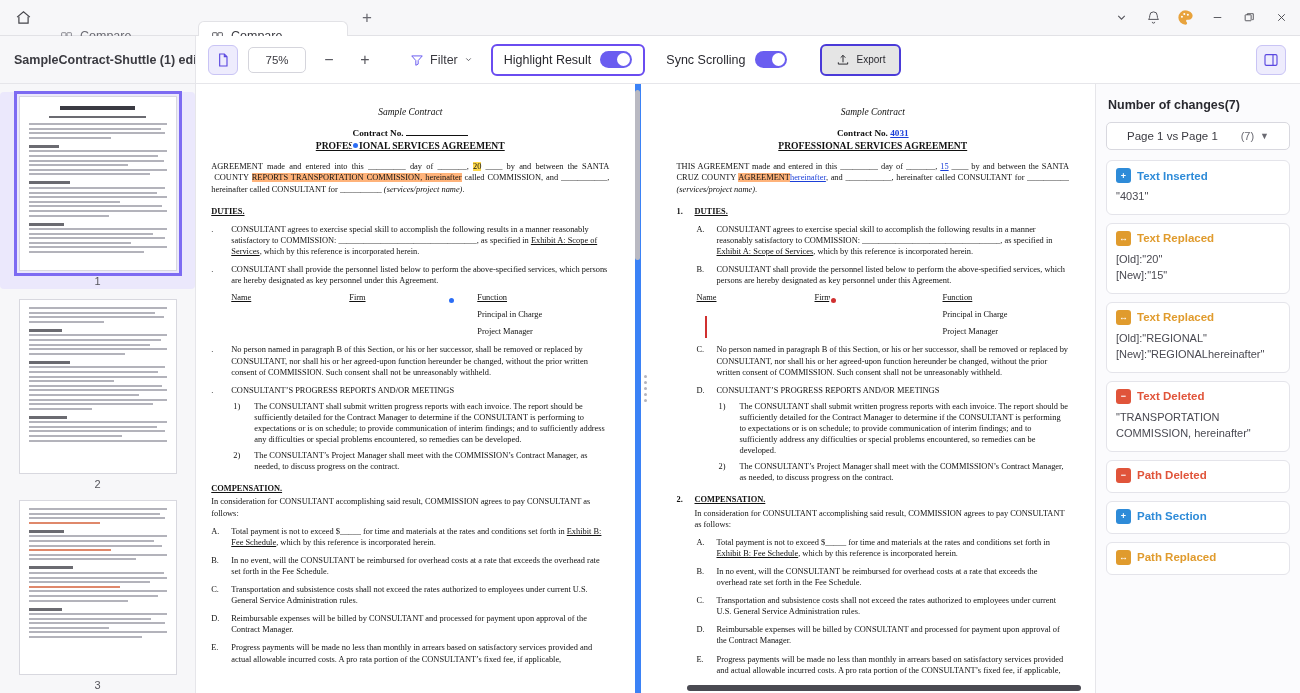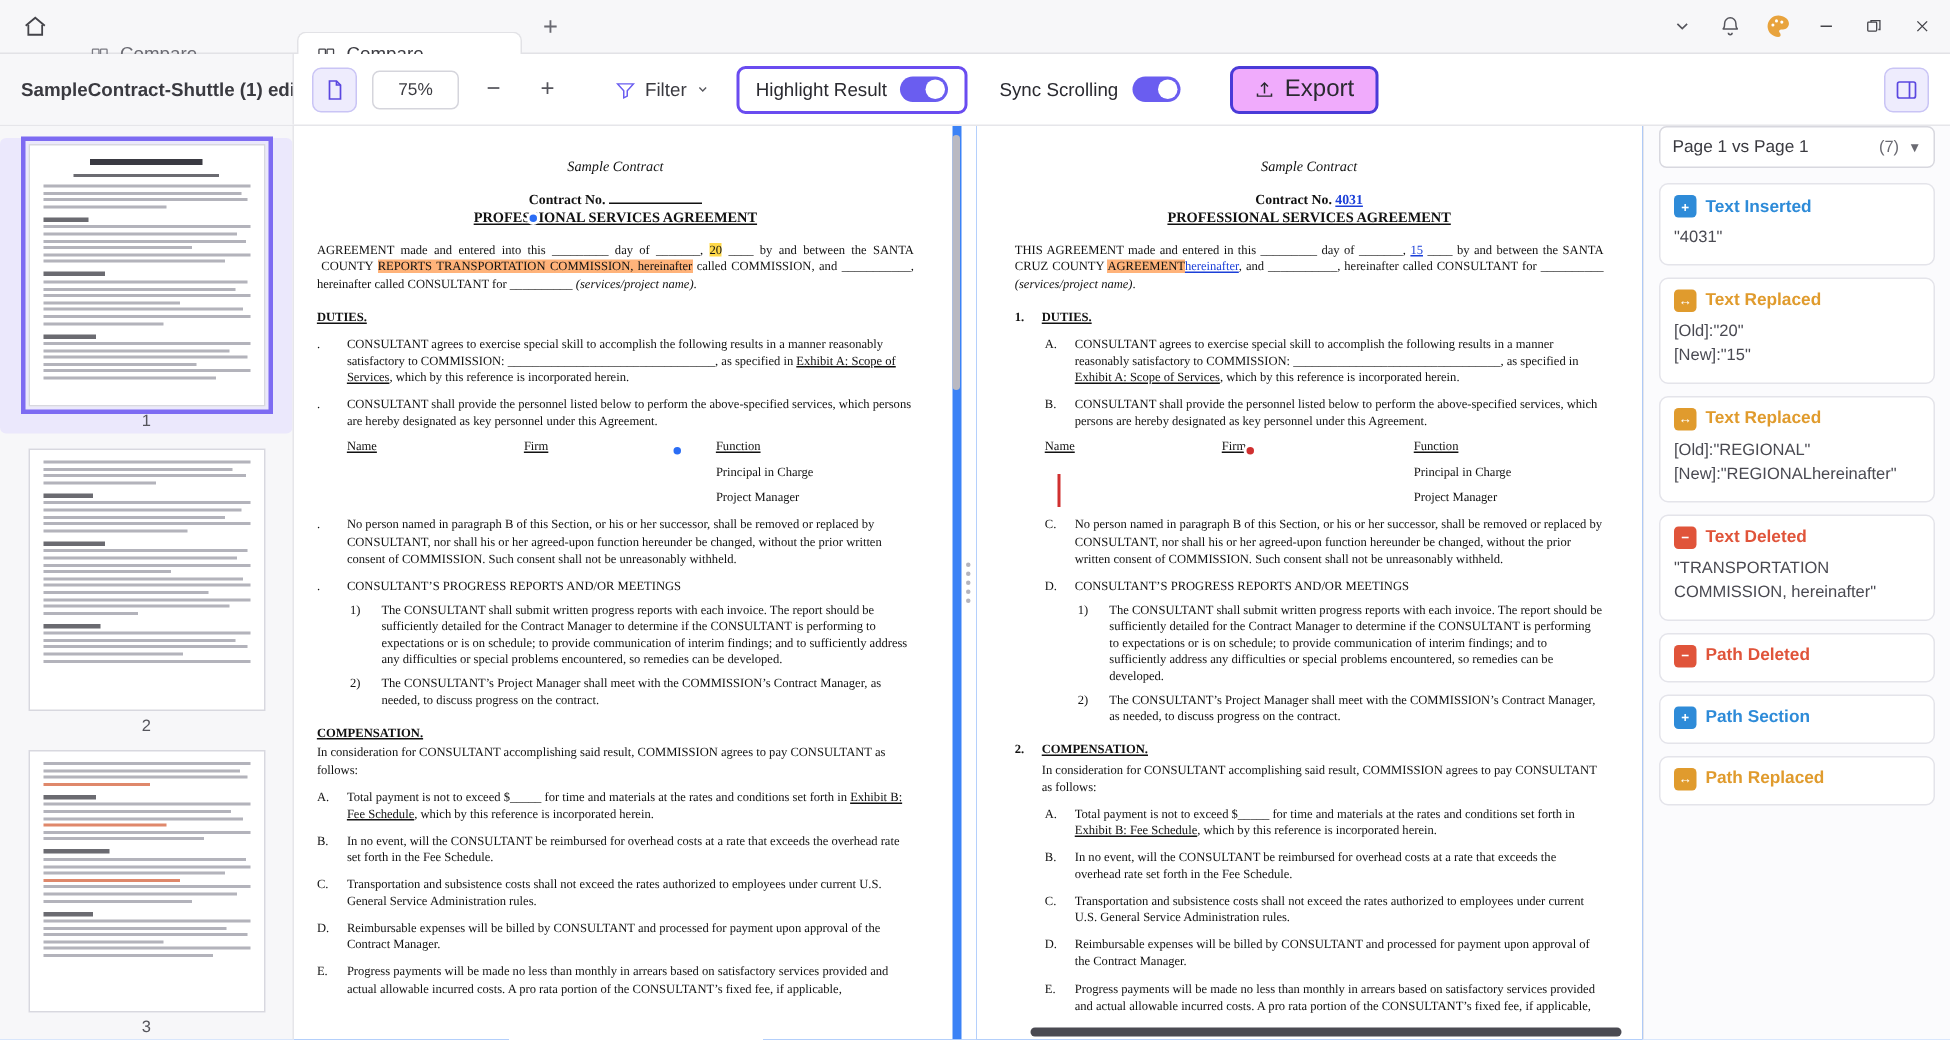--- a/index.html
+++ b/index.html
@@ -90,22 +90,22 @@
   .switch {
     width: 32px; height: 17px; border-radius: 9px; background: #6a5df0;
     position: relative; flex: none;
   }
   .switch::after {
     content: ""; position: absolute; top: 2px; right: 2px;
     width: 13px; height: 13px; border-radius: 50%; background: #fff;
   }
   .export-btn {
     height: 32px; display: flex; align-items: center; gap: 7px;
-    padding: 0 14px; font-size: 16px; color: #2a2a30;
-    border: 2px solid #4a3ad8; border-radius: 6px; background: #f0abfc;
+    padding: 0 14px; font-size: 10px; color: #2a2a30;
+    border: 2px solid #4a3ad8; border-radius: 6px; background: #e5e5e5;
     margin-left: 12px;
   }
   .panel-toggle {
     width: 30px; height: 30px; margin-right: 14px;
     border: 1px solid #c9c4f5; border-radius: 6px; background: #eeecfd;
     display: flex; align-items: center; justify-content: center;
   }
 
   
   .body { flex: 1; display: flex; min-height: 0; }
@@ -189,21 +189,21 @@
   
   .rpanel {
     width: 205px; min-width: 205px; background: #fbfbfd;
     border-left: 1px solid #e6e6ea;
     display: flex; flex-direction: column;
     padding: 0 10px;
   }
   .rp-title { font-size: 12.5px; color: #2a2a30; font-weight: 600; padding: 14px 2px 10px; }
   .rp-select {
     height: 28px; border: 1px solid #d8d8df; border-radius: 5px; background: #fff;
-    display: flex; align-items: center; padding: 0 8px; font-size: 11.5px; color: #3a3a40;
+    display: flex; align-items: center; padding: 0 20px; font-size: 11.5px; color: #3a3a40;
     margin-bottom: 10px;
   }
   .rp-select .count { margin-left: auto; color: #6a6a72; font-size: 11px; }
   .rp-select .chev { margin-left: 6px; color: #6a6a72; font-size: 9px; }
   .change-card {
     border: 1px solid #e4e4ea; border-radius: 6px; background: #fff;
     padding: 7px 9px 9px; margin-bottom: 8px;
   }
   .cc-head { display: flex; align-items: center; gap: 6px; font-size: 11.5px; font-weight: 600; }
   .cc-ico {
@@ -638,20 +638,21 @@
           <div class="item" style="padding-left:20px">
             <span class="item-num">E.</span>
             <span>Progress payments will be made no less than monthly in arrears based on satisfactory services provided and actual allowable incurred costs. A pro rata portion of the CONSULTANT’s fixed fee, if applicable,</span>
           </div>
         </div>
         <div class="hbar"></div>
       </div>
     </div>
 
     <div class="rpanel">
+      <div class="rp-title">Number of changes(7)</div>
 
       <div class="rp-select">
         <span>Page 1 vs Page 1</span>
         <span class="count">(7)</span>
         <span class="chev">▼</span>
       </div>
 
       <div class="change-card">
         <div class="cc-head">
           <span class="cc-ico" style="background:#2e8bd8">+</span>

